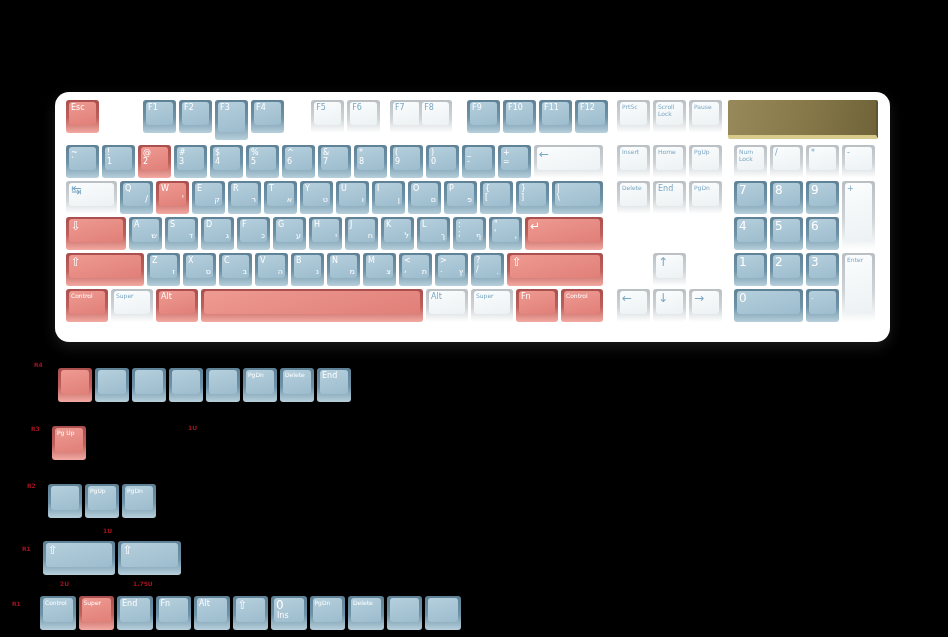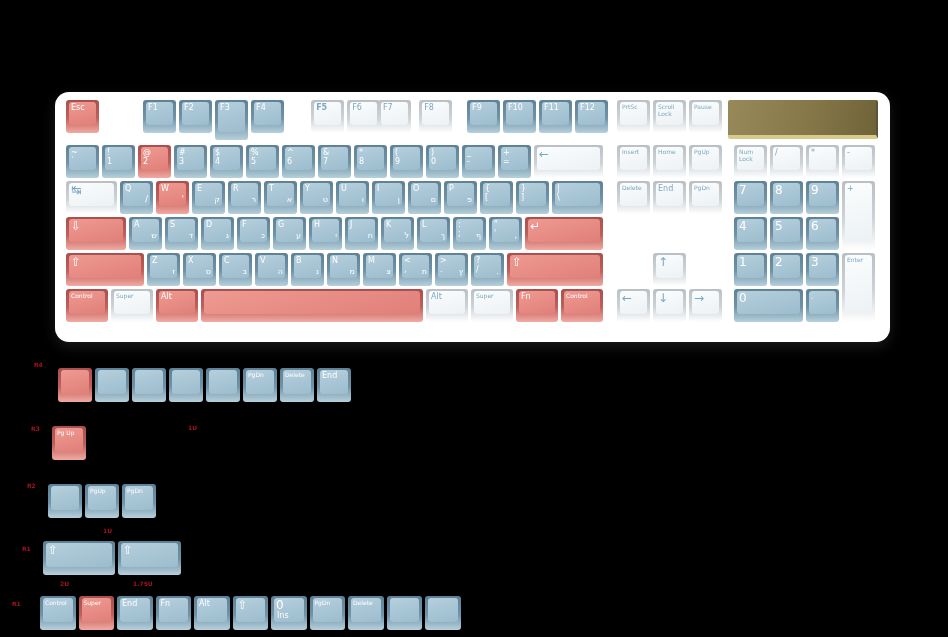--- a/index.html
+++ b/index.html
@@ -48,29 +48,29 @@
           <span class="leg">F2</span>
         </div>
         <div class="key c-b" style="left: 160.04px; top: 8px; width: 33px; height: 40px;">
           <div class="face"></div>
           <span class="leg">F3</span>
         </div>
         <div class="key c-b" style="left: 196.04px; top: 8px; width: 33px; height: 33px;">
           <div class="face"></div>
           <span class="leg">F4</span>
         </div>
-        <div class="key c-w" style="left: 256.16px; top: 8px; width: 33px; height: 33px; font-weight: bold;">
+        <div class="key c-w" style="left: 256.16px; top: 8px; width: 33px; height: 33px;">
           <div class="face"></div>
           <span class="leg">F5</span>
         </div>
         <div class="key c-w" style="left: 292.16px; top: 8px; width: 33px; height: 33px;">
           <div class="face"></div>
           <span class="leg">F6</span>
         </div>
-        <div class="key c-w" style="left: 323px; top: 8px; width: 33px; height: 33px;">
+        <div class="key c-w" style="left: 335px; top: 8px; width: 33px; height: 33px;">
           <div class="face"></div>
           <span class="leg">F7</span>
         </div>
         <div class="key c-w" style="left: 364.16px; top: 8px; width: 33px; height: 33px;">
           <div class="face"></div>
           <span class="leg">F8</span>
         </div>
         <div class="key c-b" style="left: 412.04px; top: 8px; width: 33px; height: 33px;">
           <div class="face"></div>
           <span class="leg">F9</span>

